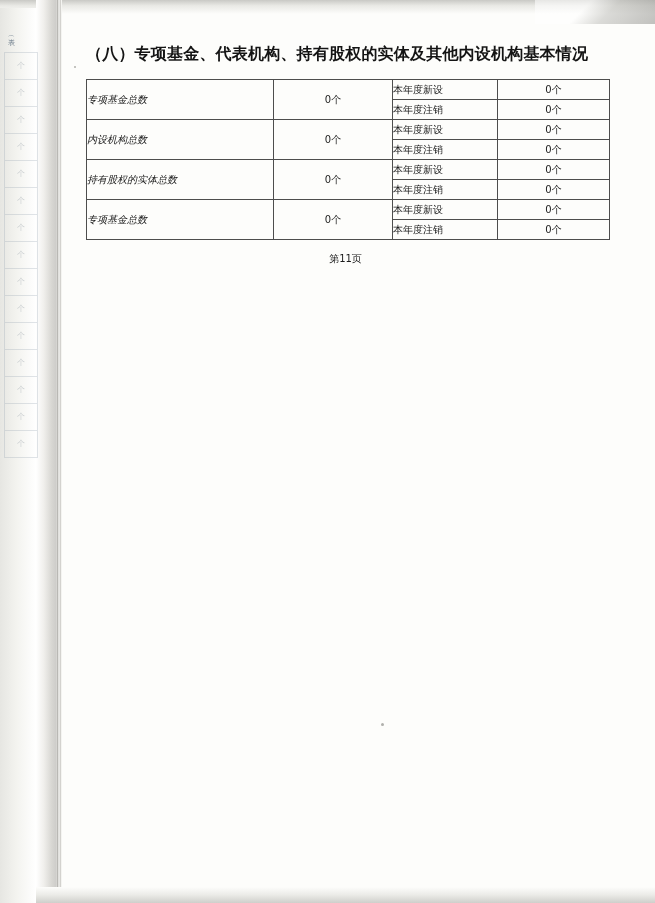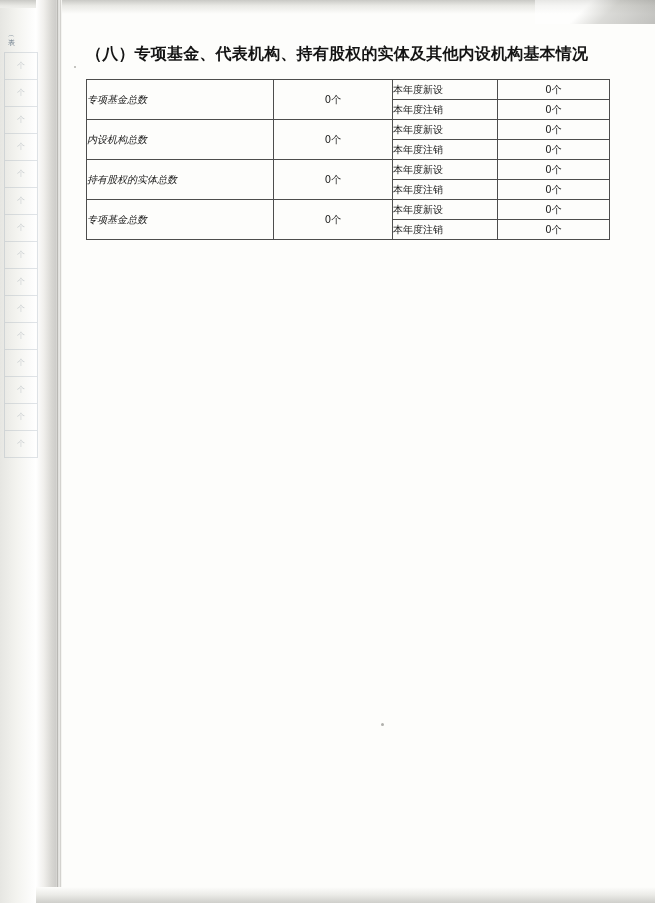--- a/index.html
+++ b/index.html
@@ -277,14 +277,15 @@
         </tr>
         <tr>
           <td class="sub-label">本年度注销</td>
           <td class="sub-value">
             <span>0</span><span class="sp"></span><span>个</span>
           </td>
         </tr>
       </tbody>
     </table>
 
+    <div class="page-number">第11页</div>
   </div>
 </div>
 
 </body></html>

